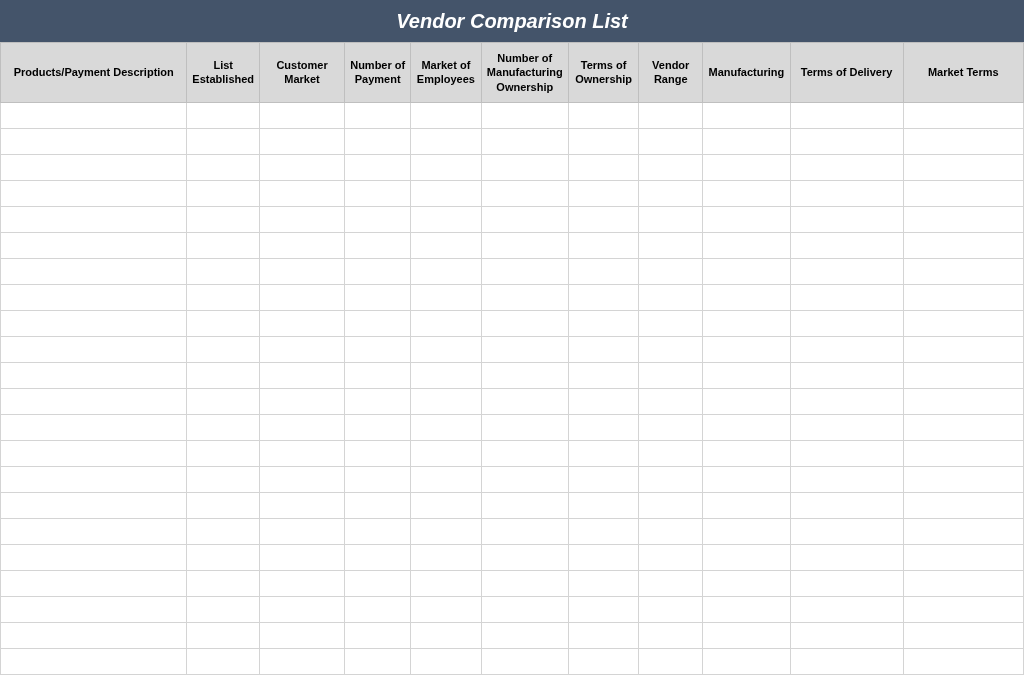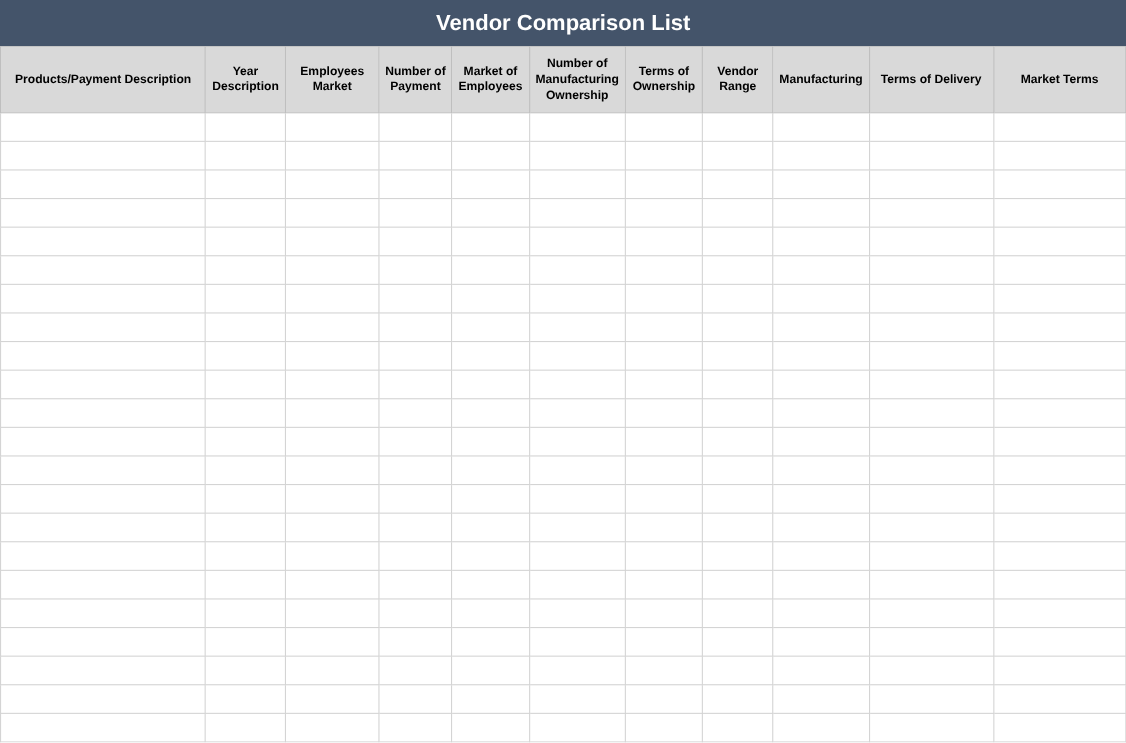--- a/index.html
+++ b/index.html
@@ -18,20 +18,21 @@
       background: #44546a;
       color: #ffffff;
       text-align: center;
       padding: 10px 0;
       font-size: 20px;
       font-weight: 600;
       height: 42px;
       display: flex;
       align-items: center;
       justify-content: center;
+      font-style: italic;
     }
     .table-container {
       width: 100%;
     }
     table {
       width: 100%;
       border-collapse: collapse;
       table-layout: fixed;
     }
     thead th {
@@ -83,22 +84,22 @@
       <col class="col-mfg">
       <col class="col-ownership">
       <col class="col-revenue">
       <col class="col-dist">
       <col class="col-delivery">
       <col class="col-payment">
     </colgroup>
     <thead>
       <tr>
         <th>Products/Payment Description</th>
-        <th>Year Description</th>
-        <th>Employees Market</th>
+        <th>List Established</th>
+        <th>Customer Market</th>
         <th>Number of Payment</th>
         <th>Market of Employees</th>
         <th>Number of Manufacturing Ownership</th>
         <th>Terms of Ownership</th>
         <th>Vendor Range</th>
         <th>Manufacturing</th>
         <th>Terms of Delivery</th>
         <th>Market Terms</th>
       </tr>
     </thead>

